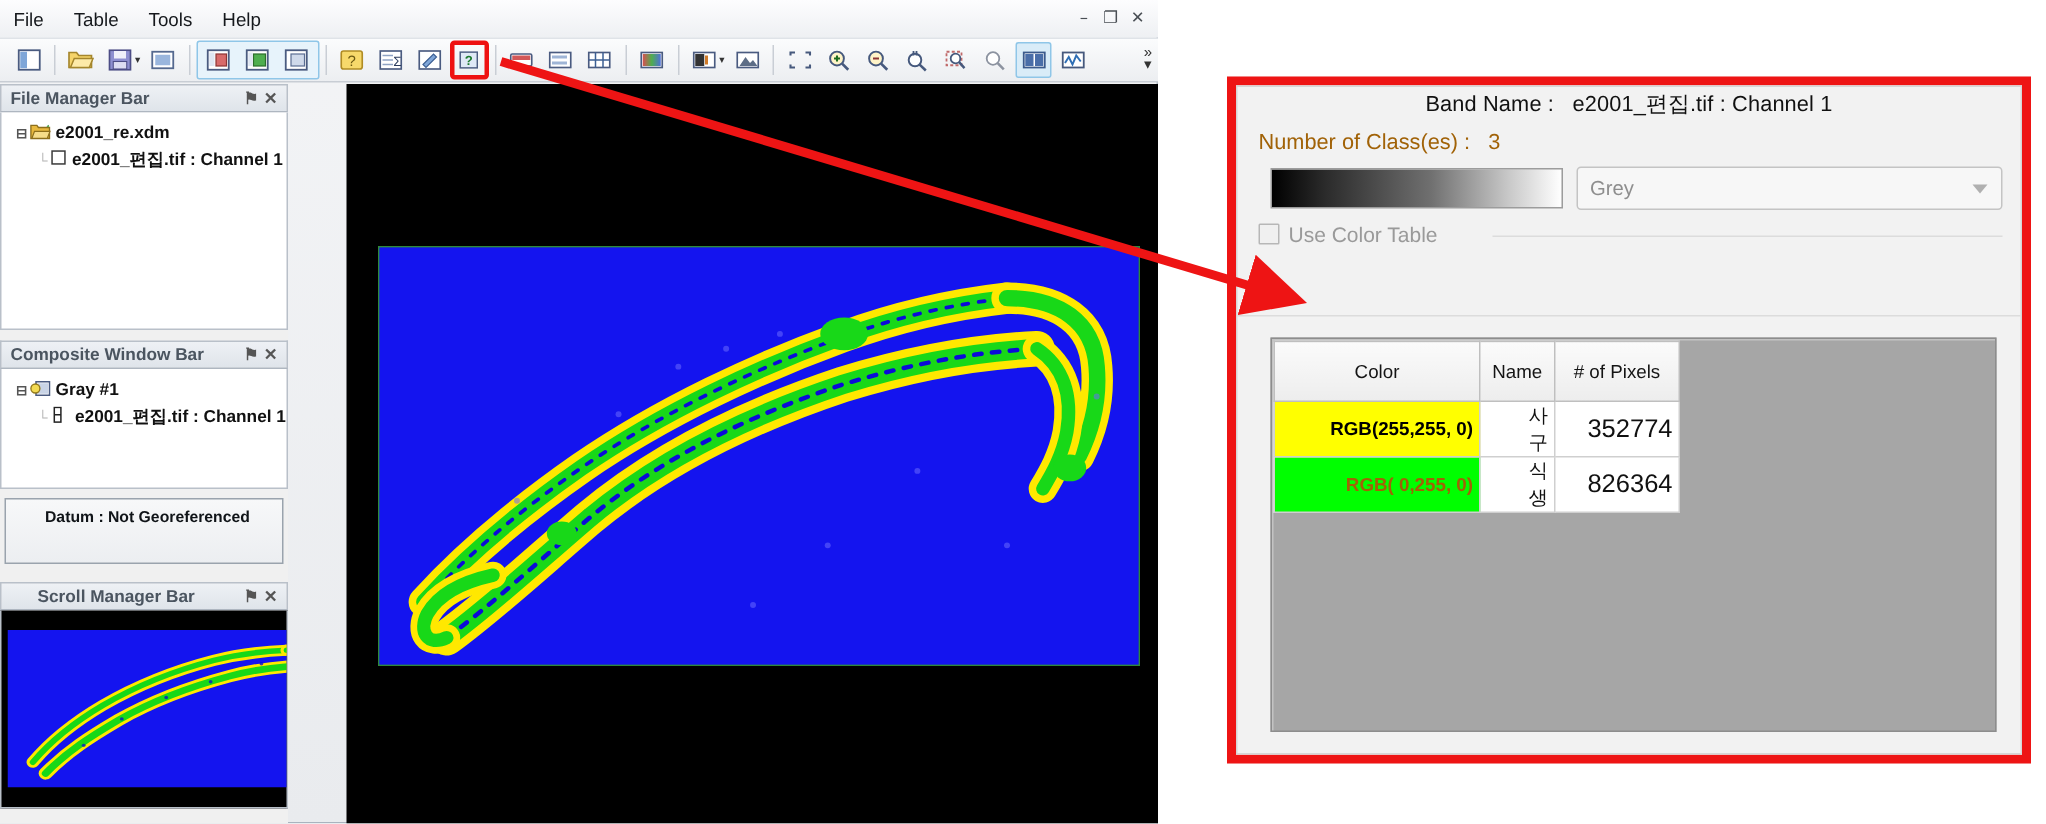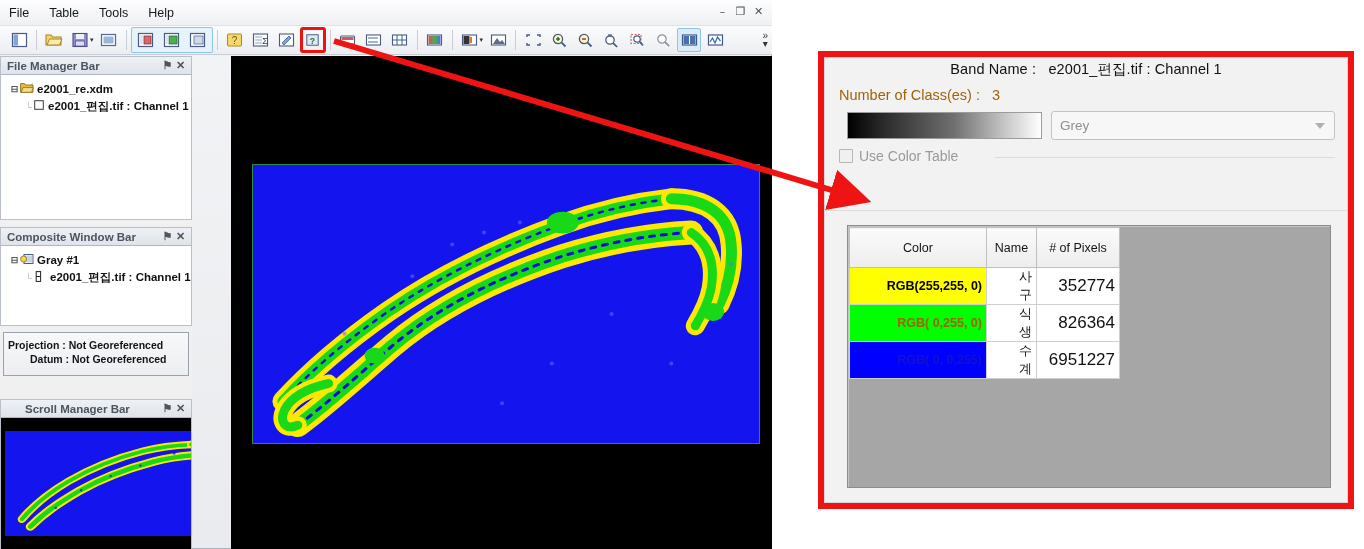--- a/index.html
+++ b/index.html
@@ -465,25 +465,24 @@
             <svg width="9" height="11" viewBox="0 0 9 11">
                 <rect x="2.2" y="0.6" width="4.4" height="9.8" fill="#fff" stroke="#222" stroke-width="1"></rect>
                 <line x1="2.2" y1="5.5" x2="6.6" y2="5.5" stroke="#222"></line>
               </svg>
           </span>
           <span>e2001_편집.tif : Channel 1</span>
         </div>
       </div>
 
       <div id="proj-box">
-        <div>Projection : Not Georeferenced</div>
         <div class="ln2">Datum : Not Georeferenced</div>
       </div>
 
-      <div class="panel-title" style="margin-top:23px;padding-left:24px;">
+      <div class="panel-title" style="margin-top:12px;padding-left:24px;">
         <span class="ttl">Scroll Manager Bar</span>
         <span class="pin">⚑</span>
         <span class="x">✕</span>
       </div>
       <div class="panel-body" id="scroll-thumb">
         <div class="mini">
           <svg width="215" height="105" viewBox="0 0 508 280" preserveAspectRatio="none">
             <rect width="508" height="280" fill="#1414ef"></rect>
             <g fill="none" stroke-linecap="round">
               <path d="M60 255 C 95 215, 130 190, 175 160 C 225 128, 290 100, 350 82 C 390 70, 420 66, 455 64" stroke="#ffe800" stroke-width="22"></path>
@@ -597,25 +596,20 @@
               <tr>
                 <td class="swatch" style="background: rgb(255, 255, 0); color: rgb(0, 0, 0);">RGB(255,255,  0)</td>
                 <td class="name">사구</td>
                 <td class="px">352774</td>
               </tr>
               <tr>
                 <td class="swatch" style="background: rgb(0, 255, 0); color: #a16207;">RGB(  0,255,  0)</td>
                 <td class="name">식생</td>
                 <td class="px">826364</td>
               </tr>
-              <tr>
-                <td class="swatch" style="background: rgb(0, 0, 255); color: rgb(18, 18, 204);">RGB(  0,  0,255)</td>
-                <td class="name">수계</td>
-                <td class="px">6951227</td>
-              </tr>
             </tbody>
         </table>
       </div>
     </div>
   </div>
 
   <svg id="arrow">
     <defs>
       <marker id="ah" markerWidth="7" markerHeight="7" refX="1.2" refY="3.5" orient="auto">
         <polygon points="0,0 7,3.5 0,7" fill="#ee1414"></polygon>

